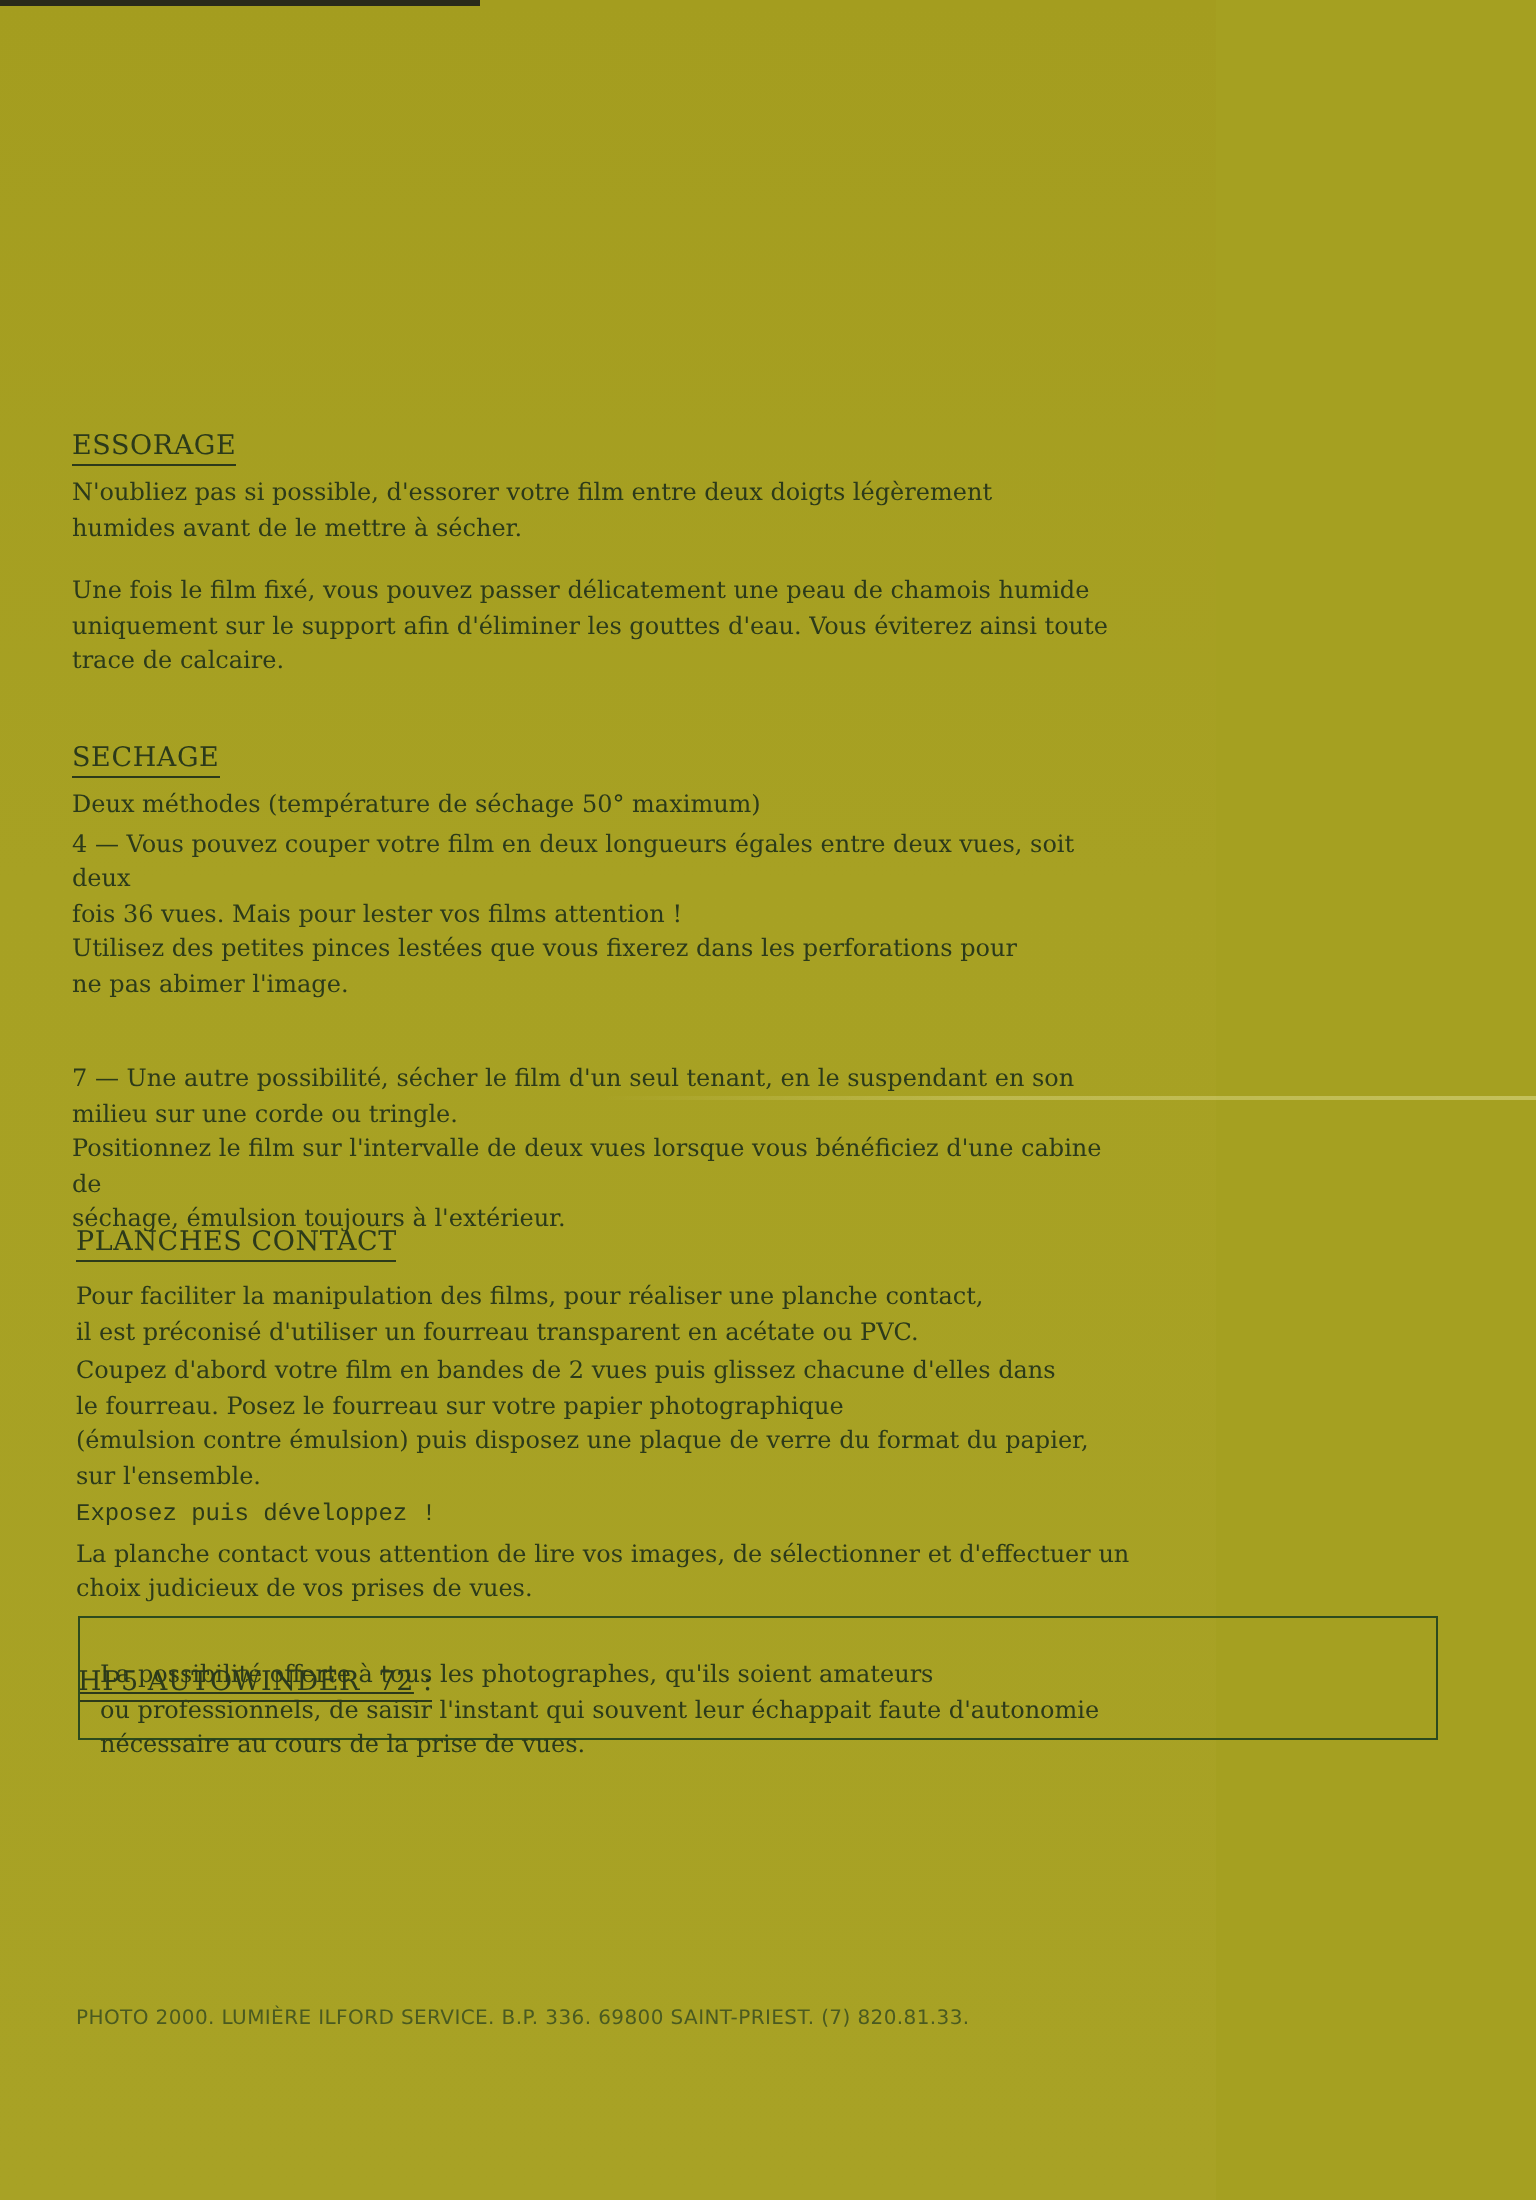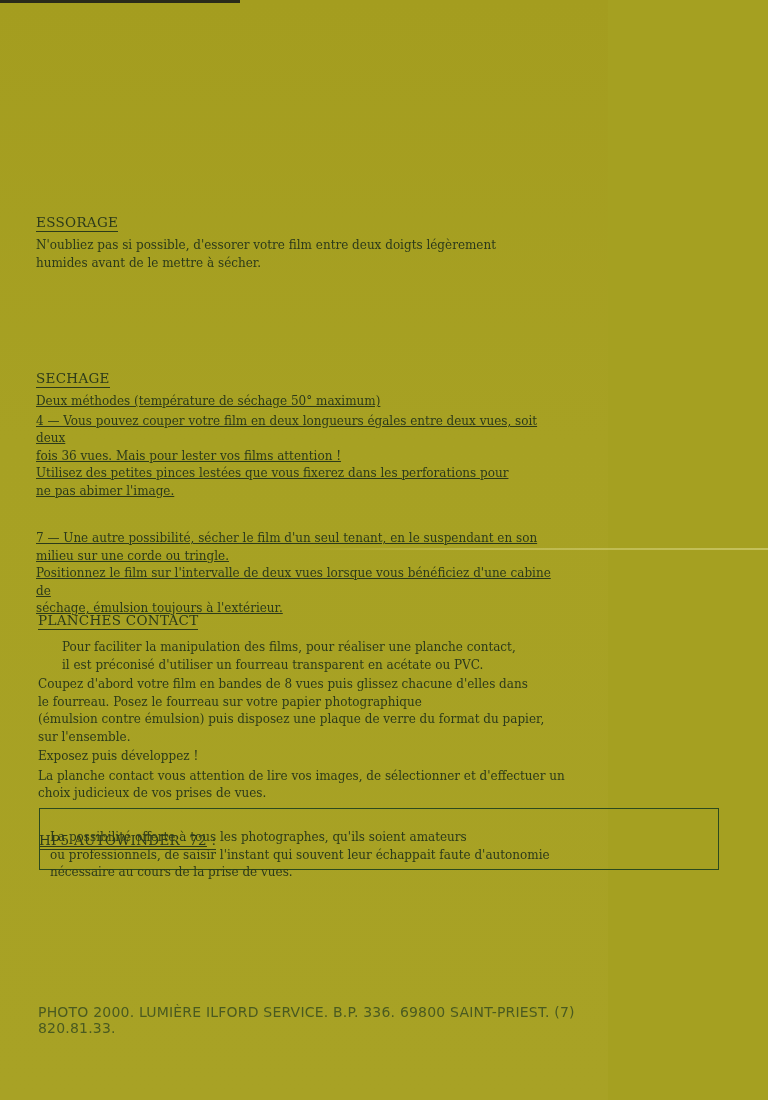--- a/index.html
+++ b/index.html
@@ -29,64 +29,67 @@
   .gap { height: 14px; }
   .box {
     position: absolute; left: 39px; width: 680px; top: 808px; height: 62px;
     border: 1.5px solid #2c4a1e;
     box-sizing: border-box;
     padding: 20px 10px;
   }
   .footer {
     position: absolute; left: 38px; top: 1004px;
     font-family: "DejaVu Sans", "Liberation Sans", sans-serif;
-    font-size: 14px; letter-spacing: 0.2px; color: #4a5a20;
+    font-size: 10px; letter-spacing: 0.2px; color: #4a5a20;
   }
   .fold {
     position: absolute; left: 300px; top: 548px; width: 468px; height: 2px;
     background: linear-gradient(90deg, rgba(255,255,200,0) 0%, rgba(255,255,200,0.25) 40%, rgba(255,255,200,0.35) 100%);
   }
 </style>
 </head>
 <body>
 
 <div class="page">
   <div class="topband"></div>
   <div class="fold"></div>
 
   <div class="sec" style="top:212px;">
     <div class="heading">ESSORAGE</div>
     <p class="p">N'oubliez pas si possible, d'essorer votre film entre deux doigts légèrement
 humides avant de le mettre à sécher.</p>
     <div class="gap"></div>
+    <p class="p">Une fois le film fixé, vous pouvez passer délicatement une peau de chamois humide
+uniquement sur le support afin d'éliminer les gouttes d'eau. Vous éviterez ainsi toute
+trace de calcaire.</p>
   </div>
 
-  <div class="sec" style="top:368px;text-decoration:underline;">
+  <div class="sec" style="top:368px;">
     <div class="heading">SECHAGE</div>
     <p class="p">Deux méthodes (température de séchage 50° maximum)</p>
     <p class="p" style="margin-top:2px;">4 — Vous pouvez couper votre film en deux longueurs égales entre deux vues, soit deux
 fois 36 vues. Mais pour lester vos films attention !
 Utilisez des petites pinces lestées que vous fixerez dans les perforations pour
 ne pas abimer l'image.</p>
     <div class="gap" style="height:30px;"></div>
     <p class="p">7 — Une autre possibilité, sécher le film d'un seul tenant, en le suspendant en son
 milieu sur une corde ou tringle.
 Positionnez le film sur l'intervalle de deux vues lorsque vous bénéficiez d'une cabine de
 séchage, émulsion toujours à l'extérieur.</p>
   </div>
 
   <div class="sec" style="top:610px;left:38px;">
     <div class="heading">PLANCHES CONTACT</div>
-    <p class="p" style="margin-top:4px;margin-left:24px;">Pour faciliter la manipulation des films, pour réaliser une planche contact,
+    <p class="p" style="margin-top:4px;">Pour faciliter la manipulation des films, pour réaliser une planche contact,
 il est préconisé d'utiliser un fourreau transparent en acétate ou PVC.</p>
-    <p class="p" style="margin-top:2px;">Coupez d'abord votre film en bandes de 8 vues puis glissez chacune d'elles dans
+    <p class="p" style="margin-top:2px;">Coupez d'abord votre film en bandes de 2 vues puis glissez chacune d'elles dans
 le fourreau. Posez le fourreau sur votre papier photographique
 (émulsion contre émulsion) puis disposez une plaque de verre du format du papier,
 sur l'ensemble.</p>
-    <p class="p" style="margin-top:2px;">Exposez puis développez !</p>
+    <p class="p" style="margin-top:2px;font-family:Liberation Mono, monospace;">Exposez puis développez !</p>
     <p class="p" style="margin-top:2px;">La planche contact vous attention de lire vos images, de sélectionner et d'effectuer un
 choix judicieux de vos prises de vues.</p>
   </div>
 
   <div class="sec" style="top:830px;left:39px;">
     <div class="heading"><span style="white-space:pre;text-decoration:underline;">HP5 AUTOWINDER  72</span><span> :</span></div>
   </div>
 
   <div class="box">
     <p class="p">La possibilité offerte à tous les photographes, qu'ils soient amateurs

